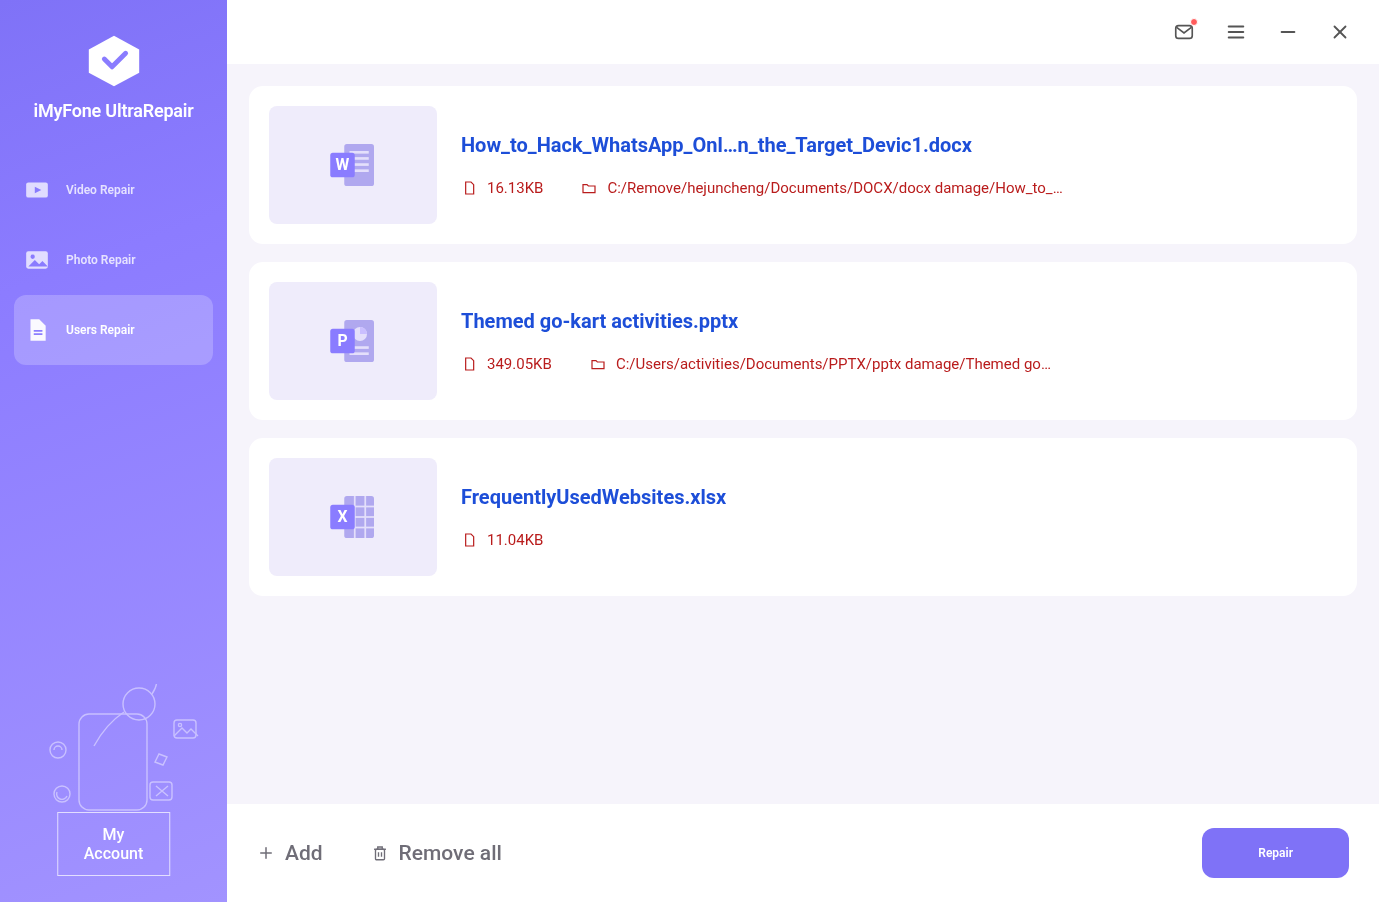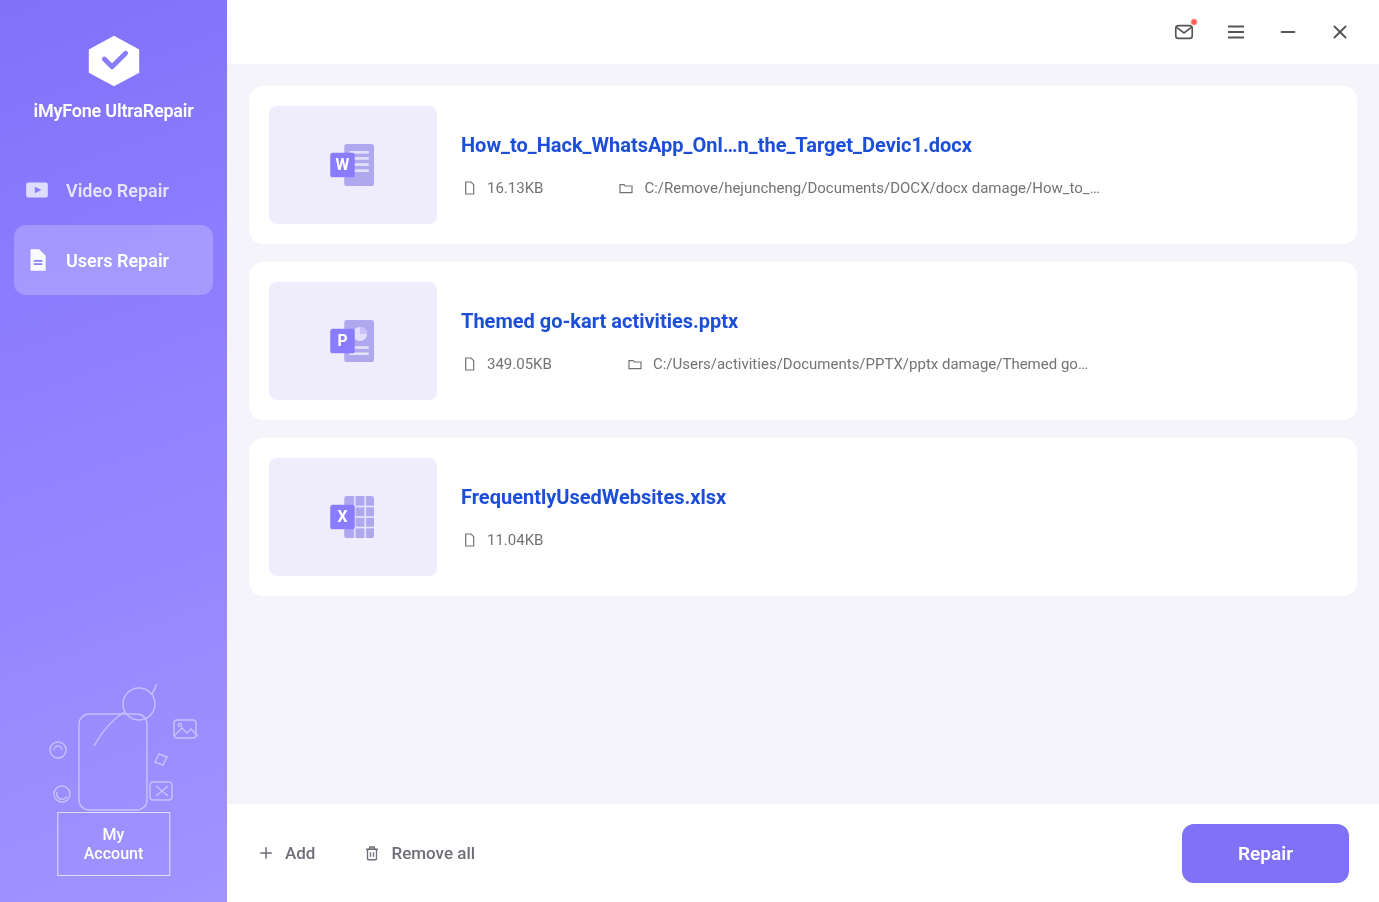--- a/index.html
+++ b/index.html
@@ -5,48 +5,48 @@
 * { margin: 0; padding: 0; box-sizing: border-box; font-family: -apple-system, BlinkMacSystemFont, "Segoe UI", Roboto, Arial, sans-serif; }
 body { width: 1379px; height: 902px; display: flex; background: #f6f4fb; overflow: hidden; }
 
 
 .sidebar { width: 227px; height: 100%; background: linear-gradient(160deg, #7f72f7 0%, #8c7cff 30%, #a293ff 100%); display: flex; flex-direction: column; color: #fff; position: relative; }
 .brand { display: flex; flex-direction: column; align-items: center; padding: 30px 16px 22px; }
 .brand-logo { width: 62px; height: 62px; display: flex; align-items: center; justify-content: center; }
 .brand-name { font-size: 18px; font-weight: 600; margin-top: 8px; letter-spacing: -0.2px; }
 
 .nav { display: flex; flex-direction: column; gap: 0; padding: 12px 14px 0; }
-.nav-item { display: flex; align-items: center; gap: 16px; padding: 22px 10px; border-radius: 12px; cursor: pointer; font-size: 18px; font-weight: 600; color: rgba(255,255,255,0.78); }
+.nav-item { display: flex; align-items: center; gap: 16px; padding: 22px 10px; border-radius: 12px; cursor: pointer; font-size: 12px; font-weight: 600; color: rgba(255,255,255,0.78); }
 .nav-item.active { background: rgba(255,255,255,0.22); color: #fff; }
 .nav-icon { width: 26px; height: 26px; display: flex; align-items: center; justify-content: center; opacity: 0.95; }
 
 .sidebar-illustration { position: absolute; bottom: 78px; left: 0; right: 0; height: 150px; display: flex; align-items: center; justify-content: center; opacity: 0.5; }
 .account-btn { position: absolute; bottom: 26px; left: 50%; transform: translateX(-50%); padding: 12px 18px; border: 1.5px solid rgba(255,255,255,0.7); border-radius: 0; background: transparent; color: #fff; font-size: 16px; font-weight: 500; cursor: pointer; }
 
 
 .main { flex: 1; display: flex; flex-direction: column; background: #f6f4fb; }
 .titlebar { height: 64px; display: flex; align-items: center; justify-content: flex-end; gap: 30px; padding: 0 28px; background: #fff; }
 .tb-icon { width: 22px; height: 22px; display: flex; align-items: center; justify-content: center; color: #555; cursor: pointer; position: relative; }
 .mail-dot { position: absolute; top: -3px; right: -3px; width: 8px; height: 8px; background: #ff5b5b; border-radius: 50%; border: 1.5px solid #fff; }
 
 .content { flex: 1; padding: 22px 22px 0; overflow-y: auto; }
 .file-card { background: #fff; border-radius: 14px; padding: 20px 24px 20px 20px; margin-bottom: 18px; display: flex; align-items: center; gap: 24px; }
 .file-thumb { width: 168px; height: 118px; background: #efecfb; border-radius: 8px; display: flex; align-items: center; justify-content: center; flex-shrink: 0; }
 .file-thumb svg { width: 56px; height: 56px; }
 .file-info { flex: 1; display: flex; flex-direction: column; gap: 22px; min-width: 0; }
 .file-name { font-size: 20px; font-weight: 700; color: #1d4ed8; white-space: nowrap; overflow: hidden; text-overflow: ellipsis; }
-.file-meta { display: flex; align-items: center; gap: 75px; color: #737373; font-size: 15px; }
+.file-meta { display: flex; align-items: center; gap: 38px; color: #b91c1c; font-size: 15px; }
 .meta-item { display: flex; align-items: center; gap: 10px; }
 .meta-path { flex: 1; min-width: 0; white-space: nowrap; overflow: hidden; text-overflow: ellipsis; }
 
 
 .footer { height: 98px; background: #fff; display: flex; align-items: center; padding: 0 30px; gap: 48px; }
-.footer-btn { display: flex; align-items: center; gap: 10px; background: transparent; border: none; color: #6f6d77; font-size: 17px; cursor: pointer; font-weight: 500; }
+.footer-btn { display: flex; align-items: center; gap: 10px; background: transparent; border: none; color: #6f6d77; font-size: 21px; cursor: pointer; font-weight: 500; }
 .spacer { flex: 1; }
-.repair-btn { background: #7f72f7; color: #fff; border: none; border-radius: 12px; padding: 18px 56px; font-size: 19px; font-weight: 600; cursor: pointer; }
+.repair-btn { background: #7f72f7; color: #fff; border: none; border-radius: 12px; padding: 18px 56px; font-size: 12px; font-weight: 600; cursor: pointer; }
 </style>
 </head>
 <body>
 
 <aside class="sidebar">
   <div class="brand">
     <div class="brand-logo">
       <svg viewBox="0 0 64 64" fill="none">
           <path d="M32 6 L58 20 L58 44 L32 58 L6 44 L6 20 Z" fill="#fff"></path>
           <path d="M22 30 L30 38 L44 24" stroke="#8a7cff" stroke-width="5" fill="none" stroke-linecap="round" stroke-linejoin="round"></path>
@@ -57,20 +57,30 @@
 
   <nav class="nav">
     <div class="nav-item">
       <span class="nav-icon">
         <svg viewBox="0 0 24 24" fill="currentColor">
             <rect x="2" y="5" width="20" height="14" rx="2"></rect>
             <path d="M10 9 L16 12 L10 15 Z" fill="#8a7cff"></path>
           </svg>
       </span>
       <span>Video Repair</span>
+    </div>
+    <div class="nav-item">
+      <span class="nav-icon">
+        <svg viewBox="0 0 24 24" fill="currentColor">
+            <rect x="2" y="4" width="20" height="16" rx="2"></rect>
+            <circle cx="8" cy="9" r="2" fill="#8a7cff"></circle>
+            <path d="M4 18 L10 12 L14 16 L17 13 L22 18 Z" fill="#8a7cff"></path>
+          </svg>
+      </span>
+      <span>Photo Repair</span>
     </div>
     <div class="nav-item active">
       <span class="nav-icon">
         <svg viewBox="0 0 24 24" fill="currentColor">
             <path d="M6 2 H14 L20 8 V22 H6 Z"></path>
             <rect x="9" y="12" width="8" height="1.6" fill="#8a7cff"></rect>
             <rect x="9" y="15" width="8" height="1.6" fill="#8a7cff"></rect>
           </svg>
       </span>
       <span>Users Repair</span>

